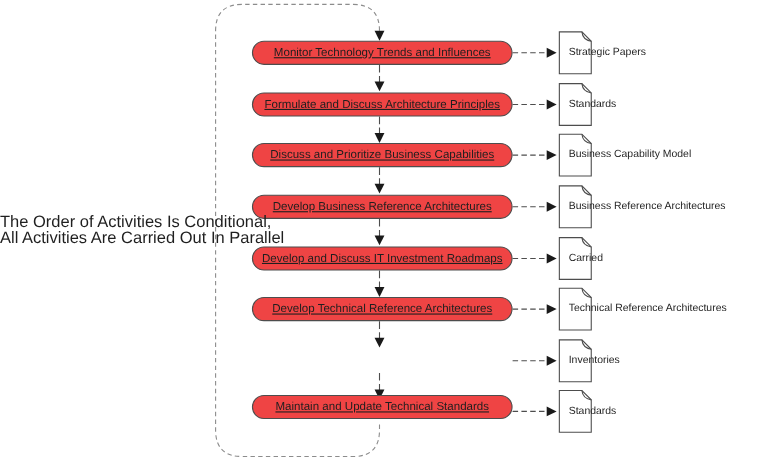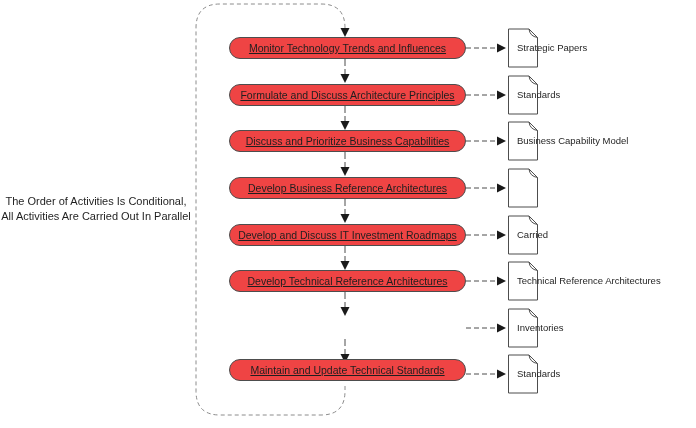--- a/index.html
+++ b/index.html
@@ -22,21 +22,21 @@
     border:1px solid var(--line);border-radius:11px;background:#ef4444;
     display:flex;align-items:center;justify-content:center;
     font-size:10.5px;color:var(--text);white-space:nowrap;text-decoration:underline;
   }
   .doclabel{
     position:absolute;left:517px;height:14px;line-height:14px;
     font-size:9.5px;color:var(--text);white-space:nowrap;
   }
   .note{
     position:absolute;left:0;top:194px;width:192px;text-align:center;
-    font-size:11px;line-height:15px;color:var(--text);white-space:nowrap;
+    font-size:15px;line-height:15px;color:var(--text);white-space:nowrap;
   }
 </style>
 </head>
 <body>
 
 <div class="stage">
 
   <svg class="layer" width="696" height="428" viewBox="0 0 696 428">
     <defs>
       <g id="vconn">
@@ -101,20 +101,21 @@
   <div class="activity" style="top:224px">
       <span>Develop and Discuss IT Investment Roadmaps</span>
     </div>
   <div class="activity" style="top:359px">
       <span>Maintain and Update Technical Standards</span>
     </div>
 
   <div class="doclabel" style="top:41px">Strategic Papers</div>
   <div class="doclabel" style="top:88px">Standards</div>
   <div class="doclabel" style="top:134px">Business Capability Model</div>
+  <div class="doclabel" style="top:181px">Business Reference Architectures</div>
   <div class="doclabel" style="top:228px">Carried</div>
   <div class="doclabel" style="top:274px">Technical Reference Architectures</div>
   <div class="doclabel" style="top:321px">Inventories</div>
   <div class="doclabel" style="top:367px">Standards</div>
 
   <div class="note">
     <div>The Order of Activities Is Conditional,</div>
     <div>All Activities Are Carried Out In Parallel</div>
   </div>
 

